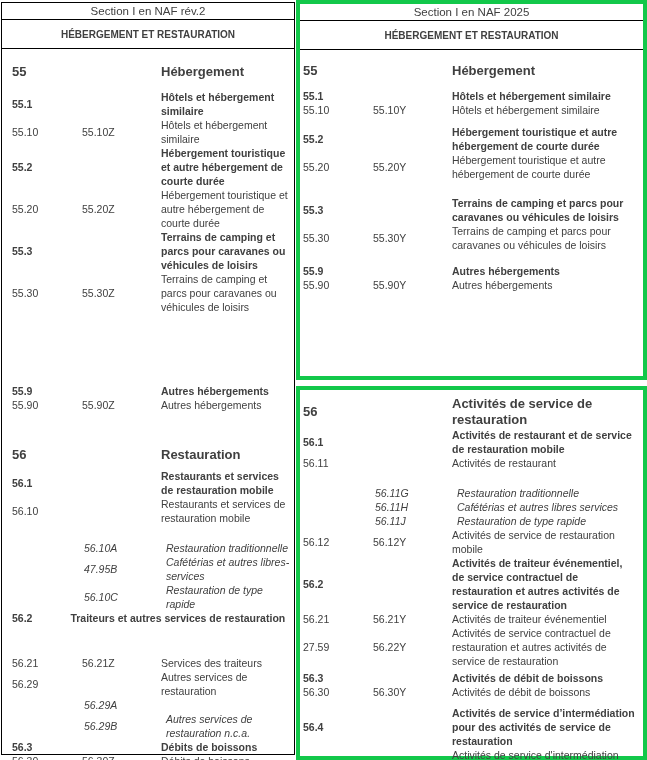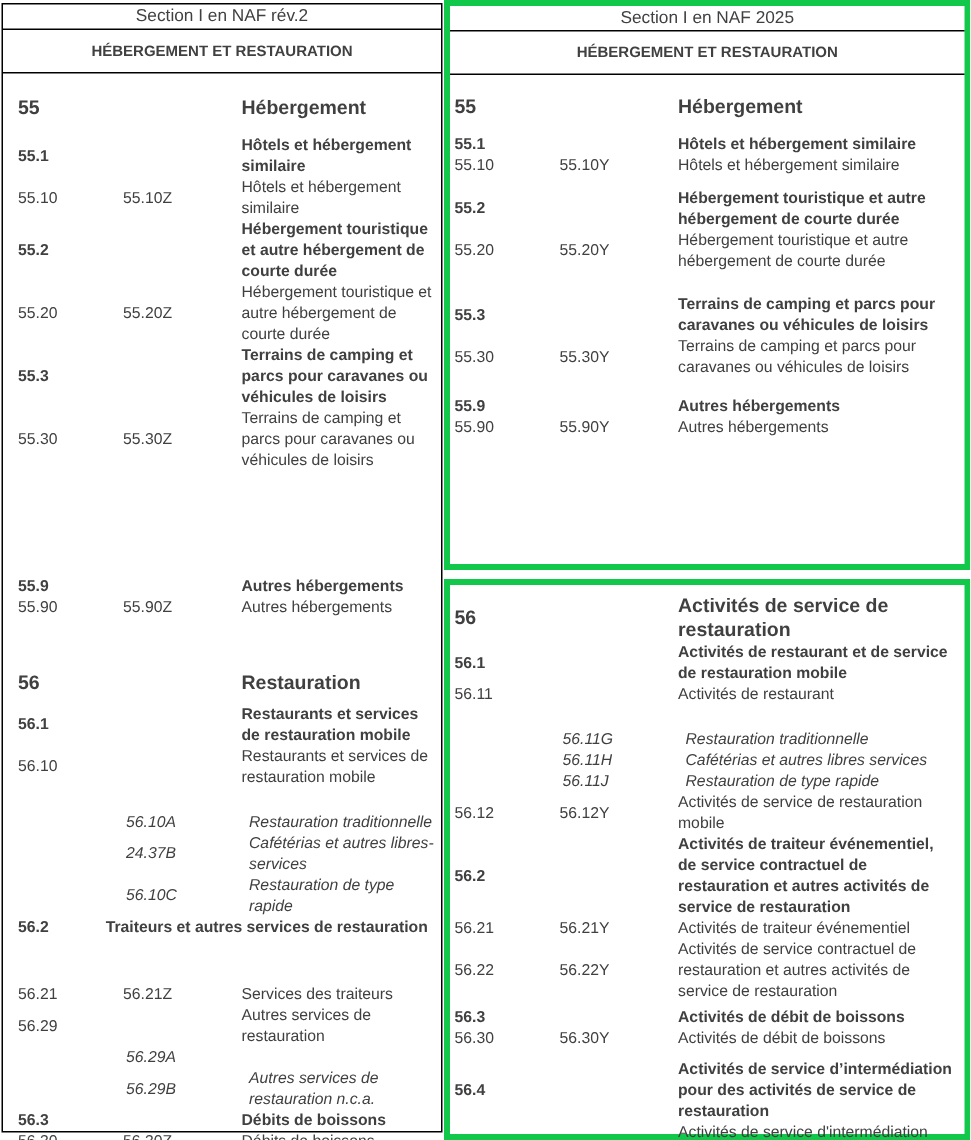--- a/index.html
+++ b/index.html
@@ -126,21 +126,21 @@
               <span class="c2"></span>
               <span class="lbl">Restaurants et services de restauration mobile</span>
             </div>
             <div class="row sub pre-gap">
               <span class="c1"></span>
               <span class="c2">56.10A</span>
               <span class="lbl">Restauration traditionnelle</span>
             </div>
             <div class="row sub">
               <span class="c1"></span>
-              <span class="c2">24.37B</span>
+              <span class="c2">47.95B</span>
               <span class="lbl">Cafétérias et autres libres-services</span>
             </div>
             <div class="row sub">
               <span class="c1"></span>
               <span class="c2">56.10C</span>
               <span class="lbl">Restauration de type rapide</span>
             </div>
           </div>
           <div class="band" style="min-height: 115px;">
             <div class="row wideheading gap-below">
@@ -292,21 +292,21 @@
             <span class="c1">56.2</span>
             <span class="c2"></span>
             <span class="lbl">Activités de traiteur événementiel, de service contractuel de restauration et autres activités de service de restauration</span>
           </div>
           <div class="row item">
             <span class="c1">56.21</span>
             <span class="c2">56.21Y</span>
             <span class="lbl">Activités de traiteur événementiel</span>
           </div>
           <div class="row item">
-            <span class="c1">56.22</span>
+            <span class="c1">27.59</span>
             <span class="c2">56.22Y</span>
             <span class="lbl">Activités de service contractuel de restauration et autres activités de service de restauration</span>
           </div>
         </div>
         <div class="band" style="min-height: 35px;">
           <div class="row heading">
             <span class="c1">56.3</span>
             <span class="c2"></span>
             <span class="lbl">Activités de débit de boissons</span>
           </div>

